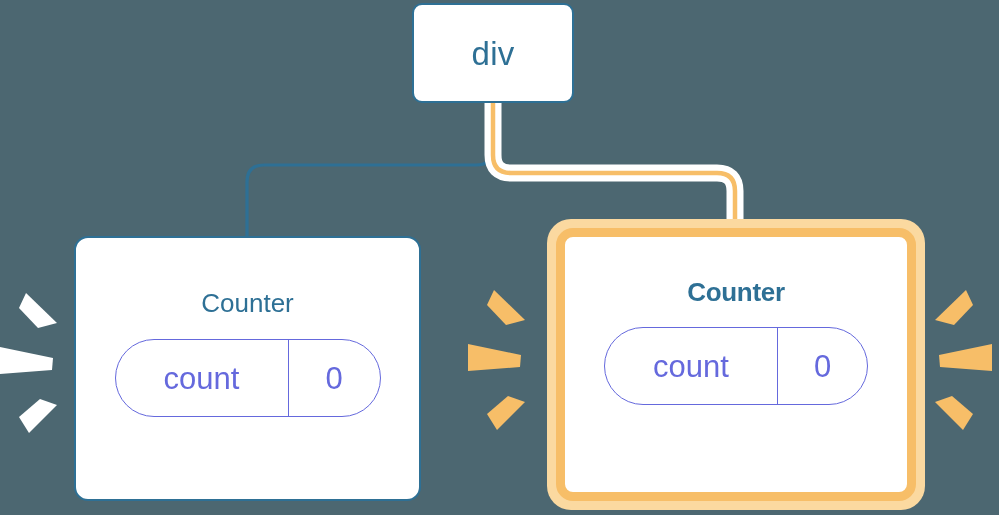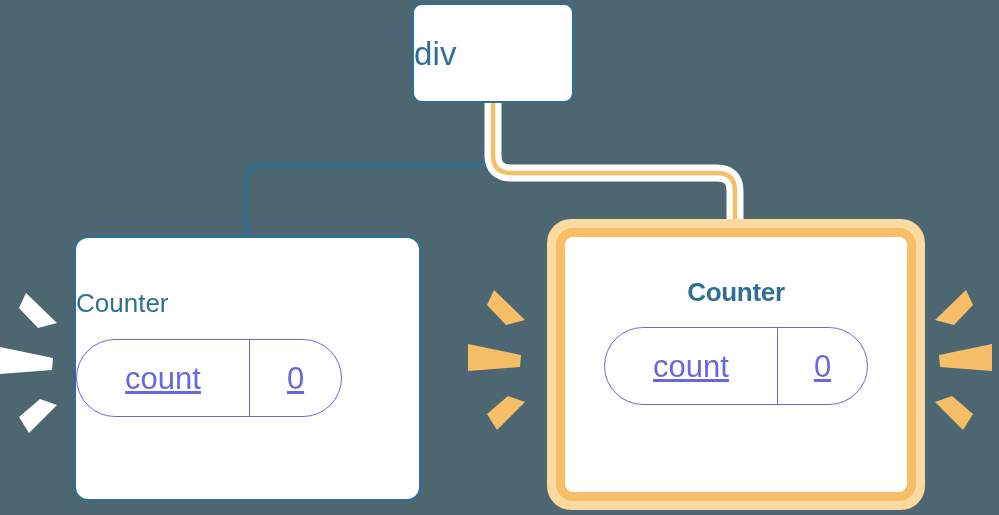--- a/index.html
+++ b/index.html
@@ -19,21 +19,21 @@
     position: absolute;
     left: 0; top: 0;
     width: 999px; height: 515px;
   }
   .node {
     position: absolute;
     background: #ffffff;
     box-sizing: border-box;
     display: flex;
     flex-direction: column;
-    align-items: flex-start;
+    align-items: center;
   }
   
   #node-div {
     left: 412px;
     top: 3px;
     width: 162px;
     height: 100px;
     border: 2px solid #2e7095;
     border-radius: 10px;
     justify-content: center;
@@ -89,21 +89,20 @@
   }
   
   .pill {
     display: flex;
     align-items: stretch;
     border: 1.6px solid #6569dd;
     border-radius: 999px;
     color: #6569dd;
     background: transparent;
     box-sizing: border-box;
-    text-decoration: underline;
   }
   #node-counter-a .pill {
     width: 266px;
     height: 78px;
     margin-top: 23px;
   }
   #node-counter-b .pill {
     width: 264px;
     height: 78px;
     margin-top: 22px;

